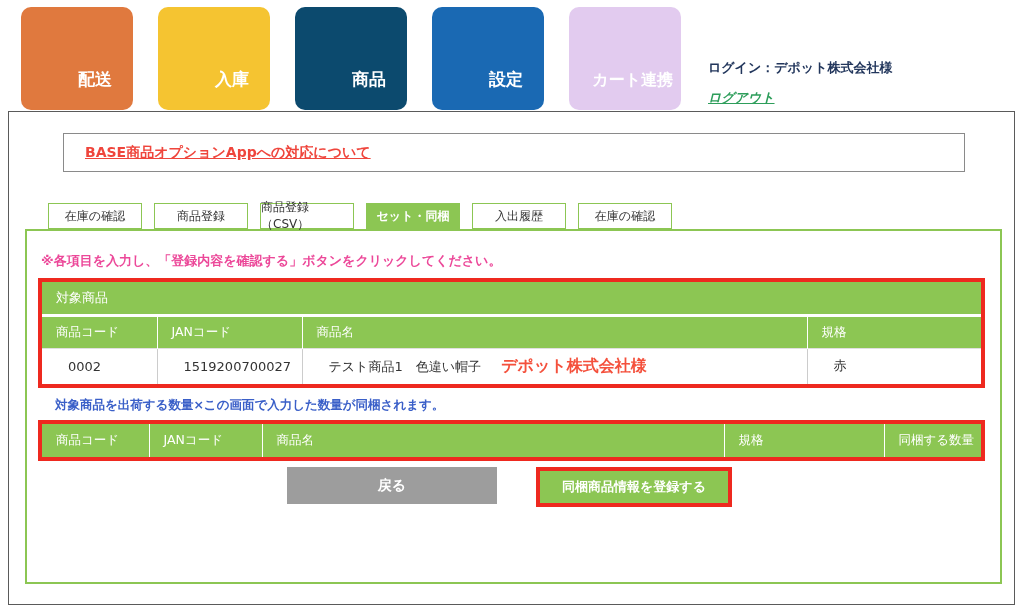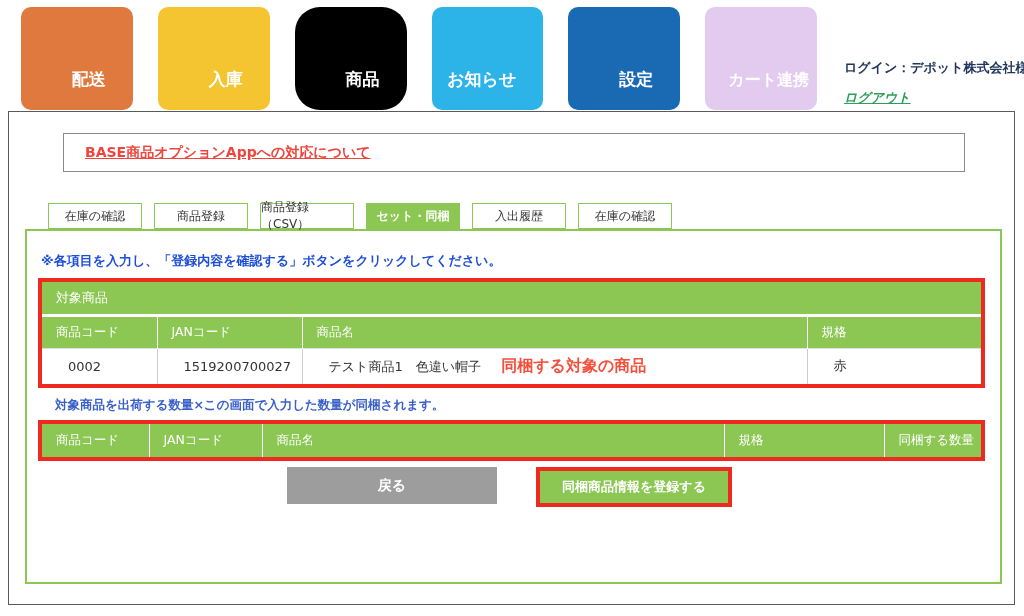--- a/index.html
+++ b/index.html
@@ -8,26 +8,26 @@
     width:1024px; height:616px; position:relative; overflow:hidden;
     font-family:"DejaVu Sans","Liberation Sans",sans-serif;
     font-size:13px; color:#333;
   }
 
   
   .topnav { display:flex; padding:7px 0 0 21px; height:118px; }
   .tile {
     width:112px; height:103px; border-radius:10px; margin-right:25px;
     display:flex; align-items:flex-end; justify-content:flex-end;
-    padding:0 27px 19px 0; cursor:pointer;
+    padding:0 21px 19px 0; cursor:pointer;
     color:#fff; font-weight:bold; font-size:17px;
   }
   .tile-0 { background:#e0793e; }
   .tile-1 { background:#f5c431; }
-  .tile-2 { background:#000000;border-radius:25px; }
+  .tile-2 { background:#0c4a6e; }
   .tile-3 { background:#2cb3e8; }
   .tile-4 { background:#1a69b3; }
   .tile-5 { background:#e2cbef; font-size:16px; padding-right:8px; }
   .login-block { margin-left:2px; padding-top:52px; width:180px; }
   .login-name { color:#22365c; font-weight:bold; font-size:13px; white-space:nowrap; }
   .logout-link {
     display:inline-block; margin-top:12px; color:#2e9e5b; font-weight:bold;
     font-size:13px; text-decoration:underline; cursor:pointer;font-style:italic;
   }
 
@@ -57,21 +57,21 @@
   .tab.active {
     background:#8cc653; color:#fff; font-weight:bold; border-color:#8cc653;
   }
 
   
   .panel {
     margin-left:16px; width:977px; height:355px;
     border:2px solid #8cc653; background:#fff; padding-left:11px;
   }
   .instruction {
-    margin:21px 0 0 3px; color:#1d4ed8; font-weight:bold; font-size:13px;
+    margin:21px 0 0 3px; color:#ec4899; font-weight:bold; font-size:13px;
   }
 
   .red-wrap {
     border:4px solid #ee291f; width:947px; background:#fff;
   }
   .red-wrap.t1 { margin-top:8px; }
   .red-wrap.t2 { margin-top:6px; }
 
   table { border-collapse:collapse; width:100%; table-layout:fixed; }
   .section-head td {
@@ -118,23 +118,20 @@
 
 <div class="topnav">
   <div class="tile tile-0">
     <span>配送</span>
   </div>
   <div class="tile tile-1">
     <span>入庫</span>
   </div>
   <div class="tile tile-2">
     <span>商品</span>
-  </div>
-  <div class="tile tile-3">
-    <span>お知らせ</span>
   </div>
   <div class="tile tile-4">
     <span>設定</span>
   </div>
   <div class="tile tile-5">
     <span>カート連携</span>
   </div>
   <div class="login-block">
     <div class="login-name">ログイン：デポット株式会社様</div>
     <a class="logout-link">ログアウト</a>
@@ -176,21 +173,21 @@
           <th>商品コード</th>
           <th>JANコード</th>
           <th>商品名</th>
           <th>規格</th>
         </tr>
         <tr>
           <td class="cell">0002</td>
           <td class="cell">1519200700027</td>
           <td class="cell">
             <span>テスト商品1　色違い帽子</span>
-            <span class="annot a1">同梱する対象の商品</span>
+            <span class="annot a1">デポット株式会社様</span>
           </td>
           <td class="cell">赤</td>
         </tr>
       </tbody>
         </table>
     </div>
 
     <div class="note">対象商品を出荷する数量×この画面で入力した数量が同梱されます。</div>
 
     <div class="red-wrap t2">

